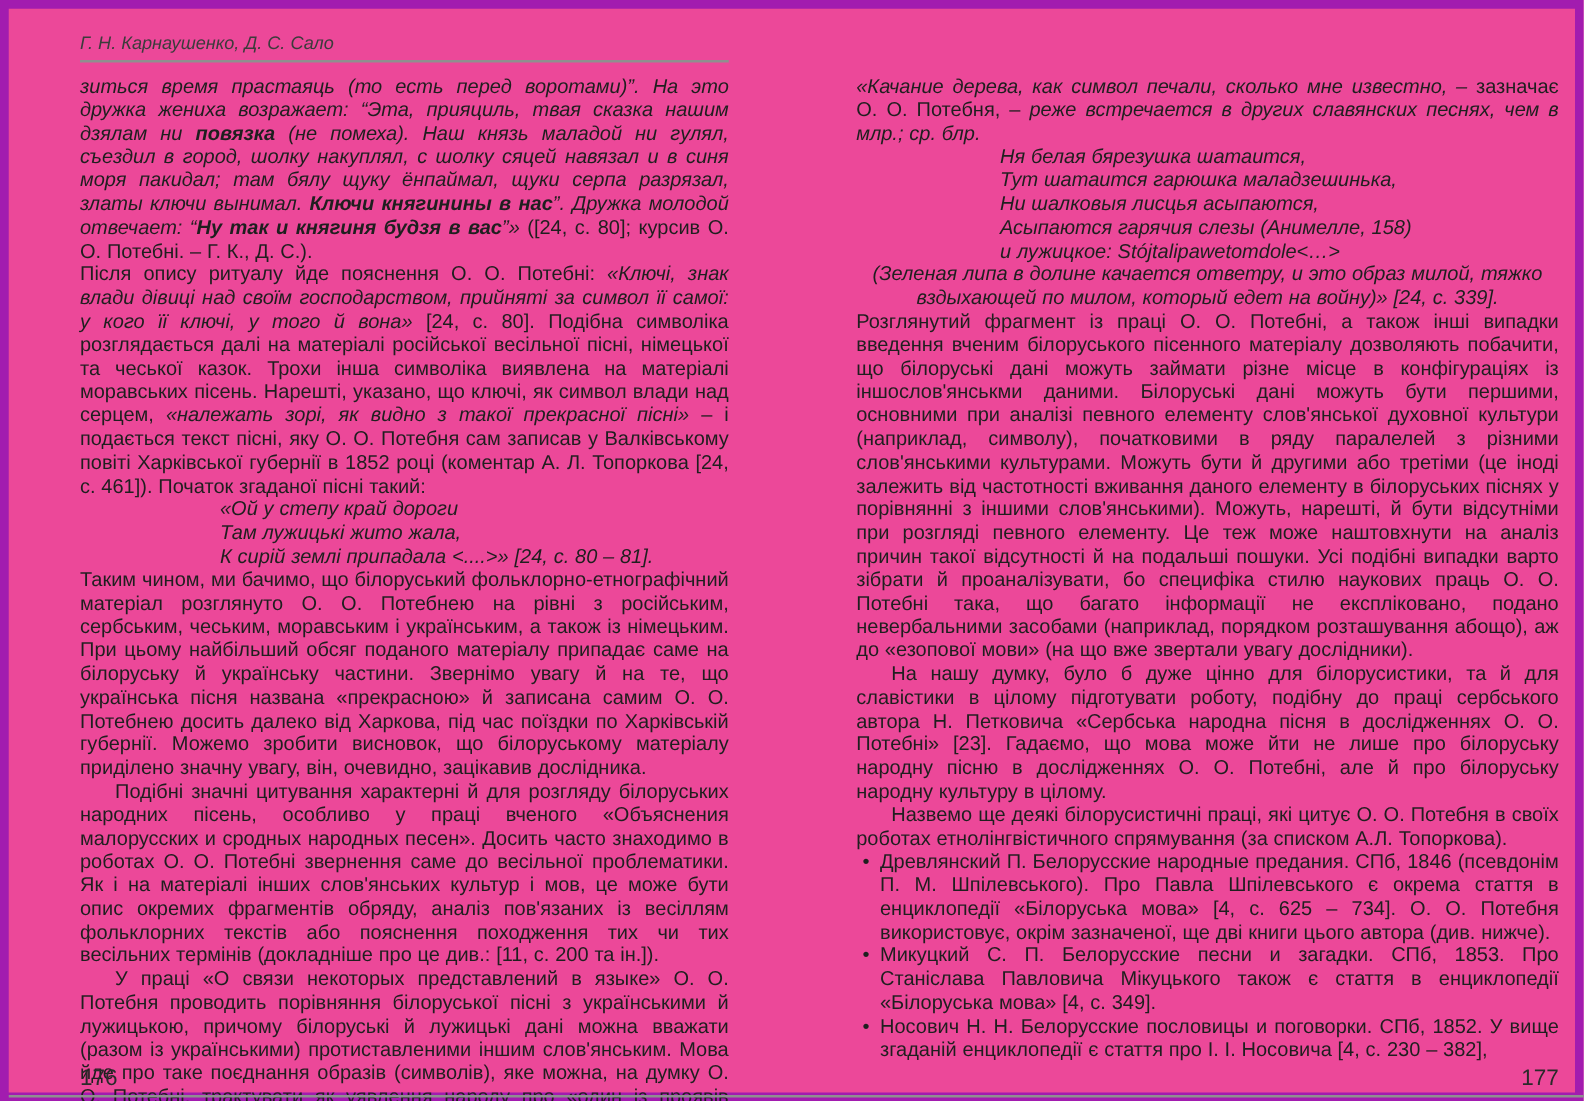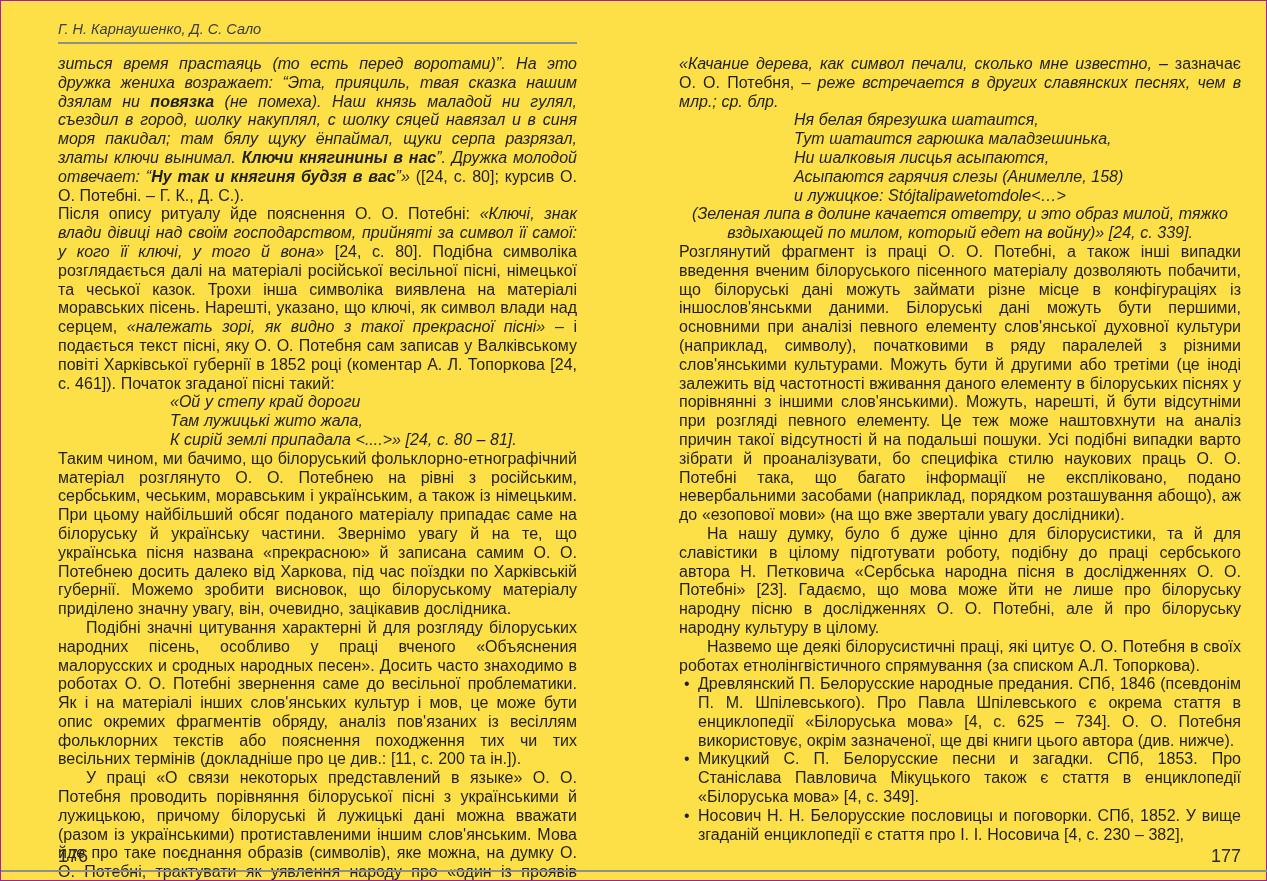--- a/index.html
+++ b/index.html
@@ -1,21 +1,21 @@
 <!DOCTYPE html>
 <html><head>
 <meta charset="utf-8">
 <style>
   html,body{margin:0;padding:0;background:#ffffff;}
   body{
     width:1267px;height:881px;position:relative;overflow:hidden;
     font-family:"Liberation Sans","DejaVu Sans",sans-serif;
     color:#1f1f1f;
   }
-  .sheet{position:absolute;inset:0;border:1px solid #a21caf;box-sizing:border-box;background:#fde047;}
+  .sheet{position:absolute;inset:0;border:7px solid #a21caf;box-sizing:border-box;background:#ec4899;}
   .header{font-style:italic;font-size:14.5px;color:#3c3c3c;position:absolute;
           border-bottom:2px solid #8f8f8f;}
   .header-left{left:57px;top:21px;width:519px;padding-bottom:5px;line-height:15px;}
   .header-right{left:678px;top:8px;width:562px;text-align:right;line-height:15px;padding-bottom:4px;}
   .col{position:absolute;top:54px;font-size:16px;line-height:18.8px;text-align:justify;
        hyphens:none;word-spacing:0.2px;}
   .col.left{left:57px;width:519px;}
   .col.right{left:678px;width:562px;}
   p{margin:0;padding:0;}
   p.quote{}

